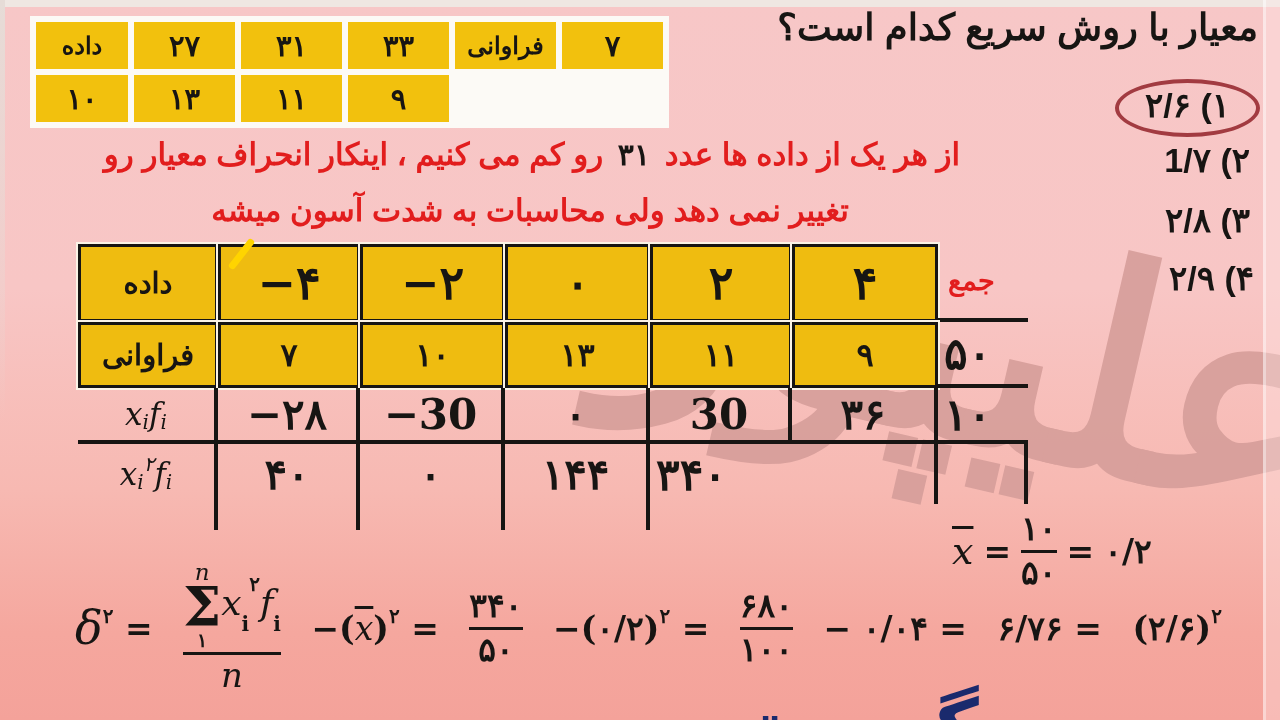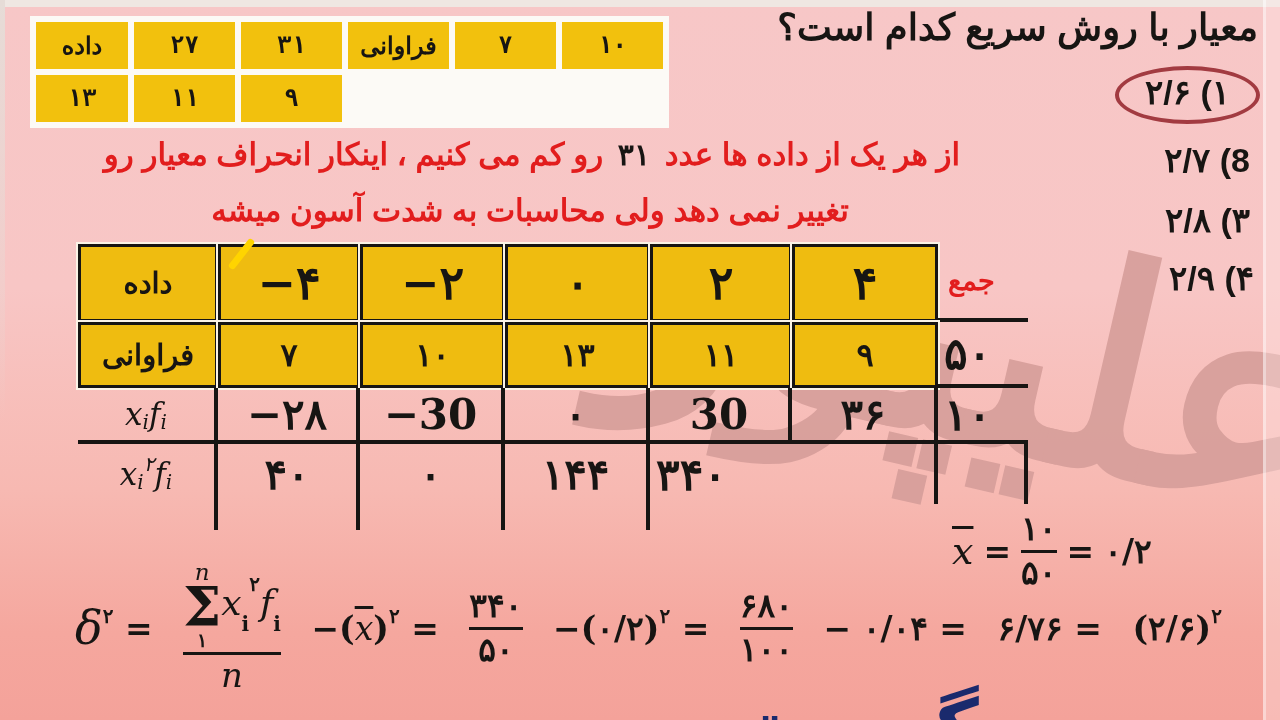--- a/index.html
+++ b/index.html
@@ -22,29 +22,29 @@
     font-family:"DejaVu Serif",serif;
   }
   .content{position:relative;z-index:2;}
 
   
   .top-table{
     position:absolute;left:30px;top:16px;background:#fcfaf6;padding:6px;
     display:grid;grid-template-columns:92px repeat(5,101px);grid-auto-rows:47px;gap:6px;
   }
   .tt-cell{background:#f2c10d;display:flex;align-items:center;justify-content:center;
-    font-weight:700;font-size:24px;font-family:Liberation Mono, monospace;}
+    font-weight:700;font-size:29px;font-family:Liberation Sans, sans-serif;}
   .tt-label{font-family:"Liberation Sans",sans-serif;font-size:24px;}
 
   
   .question{position:absolute;top:6px;right:22px;direction:rtl;white-space:nowrap;
     font-size:37px;font-weight:700;letter-spacing:0;}
   .opt{position:absolute;direction:ltr;font-size:34px;font-weight:700;white-space:nowrap;}
   .opt1{top:66px;right:20px;}
-  .opt1 .circle{display:inline-block;border:4px solid #a23b41;border-radius:50%;padding:2px 26px 8px 26px;}
+  .opt1 .circle{display:inline-block;border:4px solid #a23b41;border-radius:50%;padding:2px 26px 8px 26px;margin-top:13px;}
   .opt2{top:140px;right:30px;}
   .opt3{top:200px;right:30px;}
   .opt4{top:258px;right:26px;}
 
   
   .note1{position:absolute;left:32px;top:136px;width:1000px;text-align:center;direction:rtl;
     color:#e21d1d;font-weight:700;font-size:31px;white-space:nowrap;}
   .note1 .blacknum{color:#171513;font-family:"DejaVu Serif",serif;font-size:30px;padding:0 6px;}
   .note2{position:absolute;left:130px;top:192px;width:800px;text-align:center;direction:rtl;
     color:#e21d1d;font-weight:700;font-size:31px;white-space:nowrap;}
@@ -104,37 +104,38 @@
 <div class="stage">
 
   <div class="watermark">علیپور</div>
 
   <div class="content">
 
     <div class="top-table">
       <div class="tt-cell tt-label">داده</div>
       <div class="tt-cell">۲۷</div>
       <div class="tt-cell">۳۱</div>
+      <div class="tt-cell">۳۳</div>
       <div class="tt-cell tt-label">فراوانی</div>
       <div class="tt-cell">۷</div>
       <div class="tt-cell">۱۰</div>
       <div class="tt-cell">۱۳</div>
       <div class="tt-cell">۱۱</div>
       <div class="tt-cell">۹</div>
     </div>
 
     <div class="question">معیار با روش سریع کدام است؟</div>
 
     <div class="opt opt1">
       <span class="circle">
         <span>۲/۶ (۱</span>
       </span>
     </div>
     <div class="opt opt2">
-      <span>۲/۷ (8</span>
+      <span>1/۷ (۲</span>
     </div>
     <div class="opt opt3">
       <span>۲/۸ (۳</span>
     </div>
     <div class="opt opt4">
       <span>۲/۹ (۴</span>
     </div>
 
     <div class="note1">
       <span>از هر یک از داده ها عدد</span>

